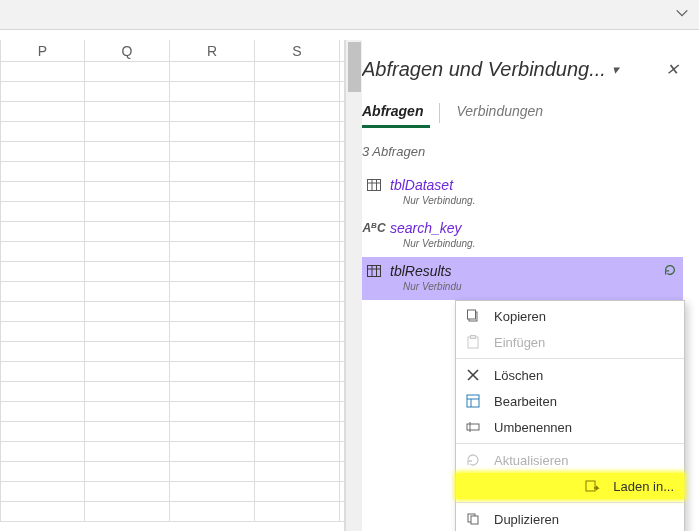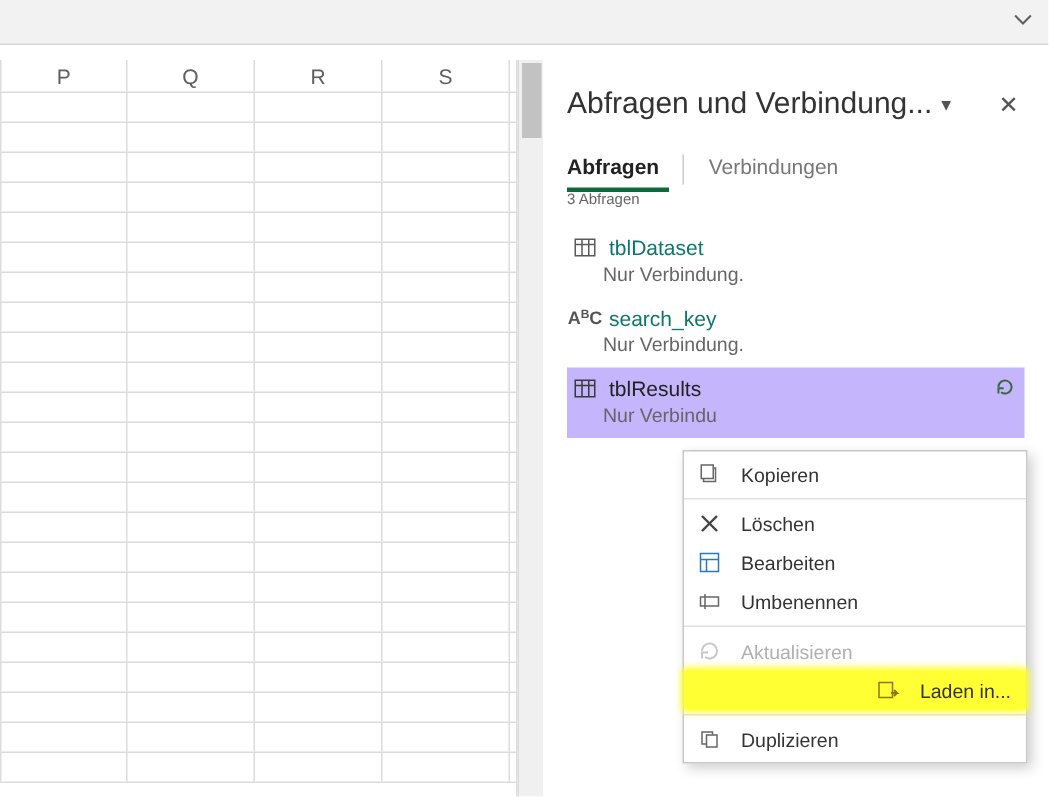--- a/index.html
+++ b/index.html
@@ -52,44 +52,44 @@
   .grid-cell { flex:0 0 85px; border-right:1px solid #dcdcdc;}
   .grid-cell:first-child{border-left:1px solid #dcdcdc;}
   .scroll-slot {
     width:17px; background:#f0f0f0; border-left:1px solid #dcdcdc;
     display:flex; justify-content:center;
   }
   .scroll-thumb {
     width:13px; height:50px; background:#c2c2c2; margin-top:2px;
   }
   .pane {
-    flex:1; padding: 18px 16px 0 16px; position:relative;
+    flex:1; padding: 18px 16px 0 0; position:relative;font-style:italic;
   }
   .pane-title-row { display:flex; align-items:center; justify-content:space-between; }
   .pane-title {
     font-size: 20px;
     color:#333;
     font-weight: normal;
     white-space:nowrap; overflow:hidden;
   }
   .pane-close { font-size: 16px; color:#555; cursor:pointer; padding:0 4px;}
   .pane-caret { margin-left:6px; color:#555; }
   .tabs {
     display:flex; gap:16px; margin-top:22px; font-size:14px;
   }
   .tab { color:#777; padding:0 0 4px 0; cursor:pointer;}
   .tab.active { color:#222; font-weight:600; position:relative; border-right:1px solid #ccc; padding-right:16px;}
   .tab-underline { height:3px; background:#0e6a3b; width:68px; margin-top:2px;}
-  .count-label { font-size:10px; color:#666;}
+  .count-label { margin-top:16px; font-size:13px; color:#666;}
   .query-list { margin-top:12px; }
   .query-item { padding:6px 4px 8px 4px; }
   .query-header { display:flex; align-items:center; gap:8px;}
   .q-icon { width:16px; display:inline-flex; justify-content:center; color:#555;}
-  .q-name { font-size:14px; color:#0f766e;}
-  .q-sub { margin-left:20px; font-size:13px; color:#666; margin-top:2px;}
+  .q-name { font-size:14px; color:#6d28d9;}
+  .q-sub { margin-left:37px; font-size:10px; color:#666; margin-top:2px;}
   .query-item.selected {
     background: #c4b5fd;
     position:relative;
   }
   .query-item.selected .q-name { color:#222; }
   .refresh-corner { position:absolute; right:6px; top:6px; }
   .refresh-corner svg { width:14px; height:14px; }
   
   .context-menu {
     position:absolute;
@@ -354,20 +354,29 @@
 <div class="context-menu">
   <div class="menu-item">
     <span class="menu-icon">
         <svg viewBox="0 0 16 16">
           <rect x="4" y="4" width="8" height="9" fill="none" stroke="#666"></rect>
           <rect x="2.5" y="2" width="8" height="9" fill="#fff" stroke="#666"></rect>
         </svg>
       </span>
     <span>Kopieren</span>
   </div>
+  <div class="menu-item disabled">
+    <span class="menu-icon">
+        <svg viewBox="0 0 16 16">
+          <rect x="3" y="3" width="10" height="11" fill="none" stroke="#c8c8c8"></rect>
+          <rect x="5.5" y="1.5" width="5" height="3" fill="#eee" stroke="#c8c8c8"></rect>
+        </svg>
+      </span>
+    <span>Einfügen</span>
+  </div>
   <div class="menu-divider"></div>
   <div class="menu-item">
     <span class="menu-icon">
         <svg viewBox="0 0 16 16">
           <line x1="3" y1="3" x2="13" y2="13" stroke="#444" stroke-width="1.6"></line>
           <line x1="13" y1="3" x2="3" y2="13" stroke="#444" stroke-width="1.6"></line>
         </svg>
       </span>
     <span>Löschen</span>
   </div>

